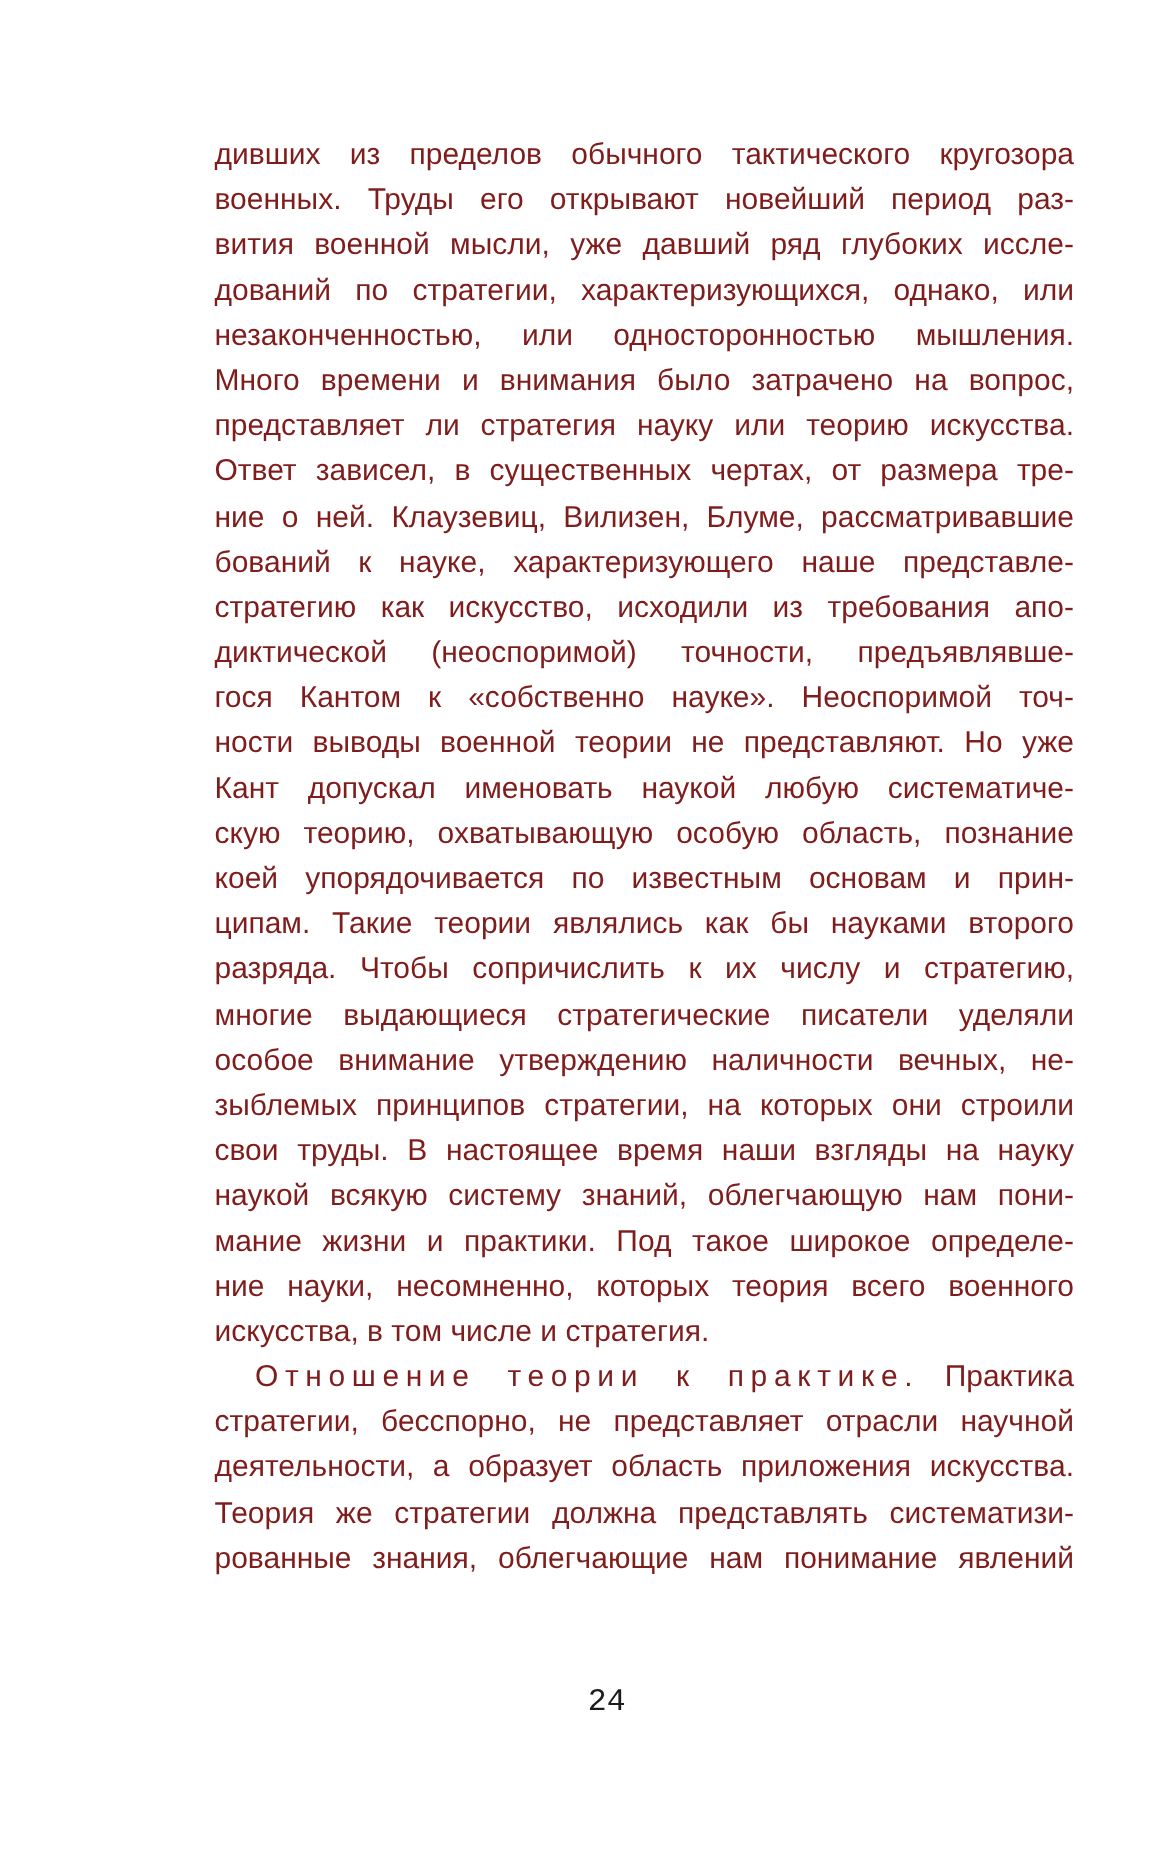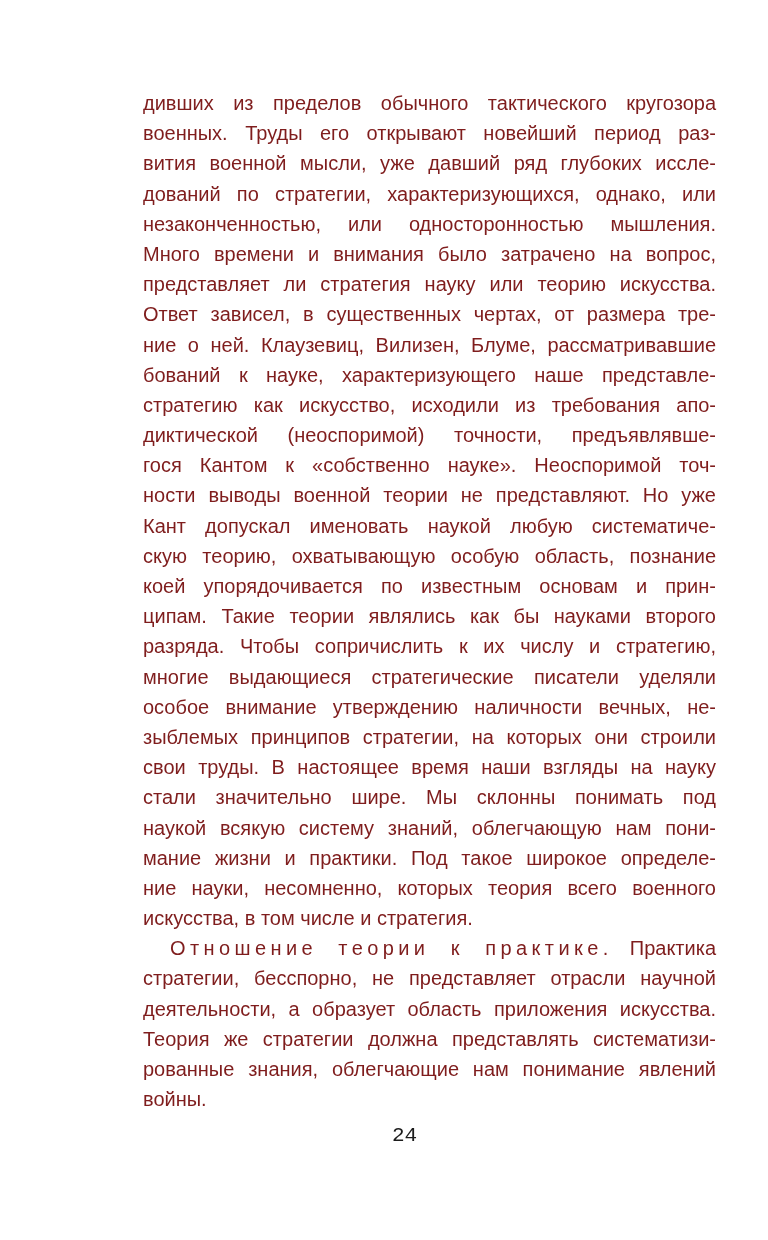--- a/index.html
+++ b/index.html
@@ -75,26 +75,24 @@
       <div class="line">ности выводы военной теории не представляют. Но уже</div>
       <div class="line">Кант допускал именовать наукой любую систематиче-</div>
       <div class="line">скую теорию, охватывающую особую область, познание</div>
       <div class="line">коей упорядочивается по известным основам и прин-</div>
       <div class="line">ципам. Такие теории являлись как бы науками второго</div>
       <div class="line">разряда. Чтобы сопричислить к их числу и стратегию,</div>
       <div class="line">многие выдающиеся стратегические писатели уделяли</div>
       <div class="line">особое внимание утверждению наличности вечных, не-</div>
       <div class="line">зыблемых принципов стратегии, на которых они строили</div>
       <div class="line">свои труды. В настоящее время наши взгляды на науку</div>
-      <div class="line">стали значительно шире. Мы склонны понимать под</div>
       <div class="line">наукой всякую систему знаний, облегчающую нам пони-</div>
       <div class="line">мание жизни и практики. Под такое широкое определе-</div>
       <div class="line">ние науки, несомненно, которых теория всего военного</div>
       <div class="line left">искусства, в том числе и стратегия.</div>
       <div class="line indent"><span class="spaced">Отношение теории к практике.</span><span> Практика</span></div>
       <div class="line">стратегии, бесспорно, не представляет отрасли научной</div>
       <div class="line">деятельности, а образует область приложения искусства.</div>
       <div class="line">Теория же стратегии должна представлять систематизи-</div>
       <div class="line">рованные знания, облегчающие нам понимание явлений</div>
-      <div class="line left">войны.</div>
     </div>
   <div class="page-number">24</div>
 </div>
 
 </body></html>

